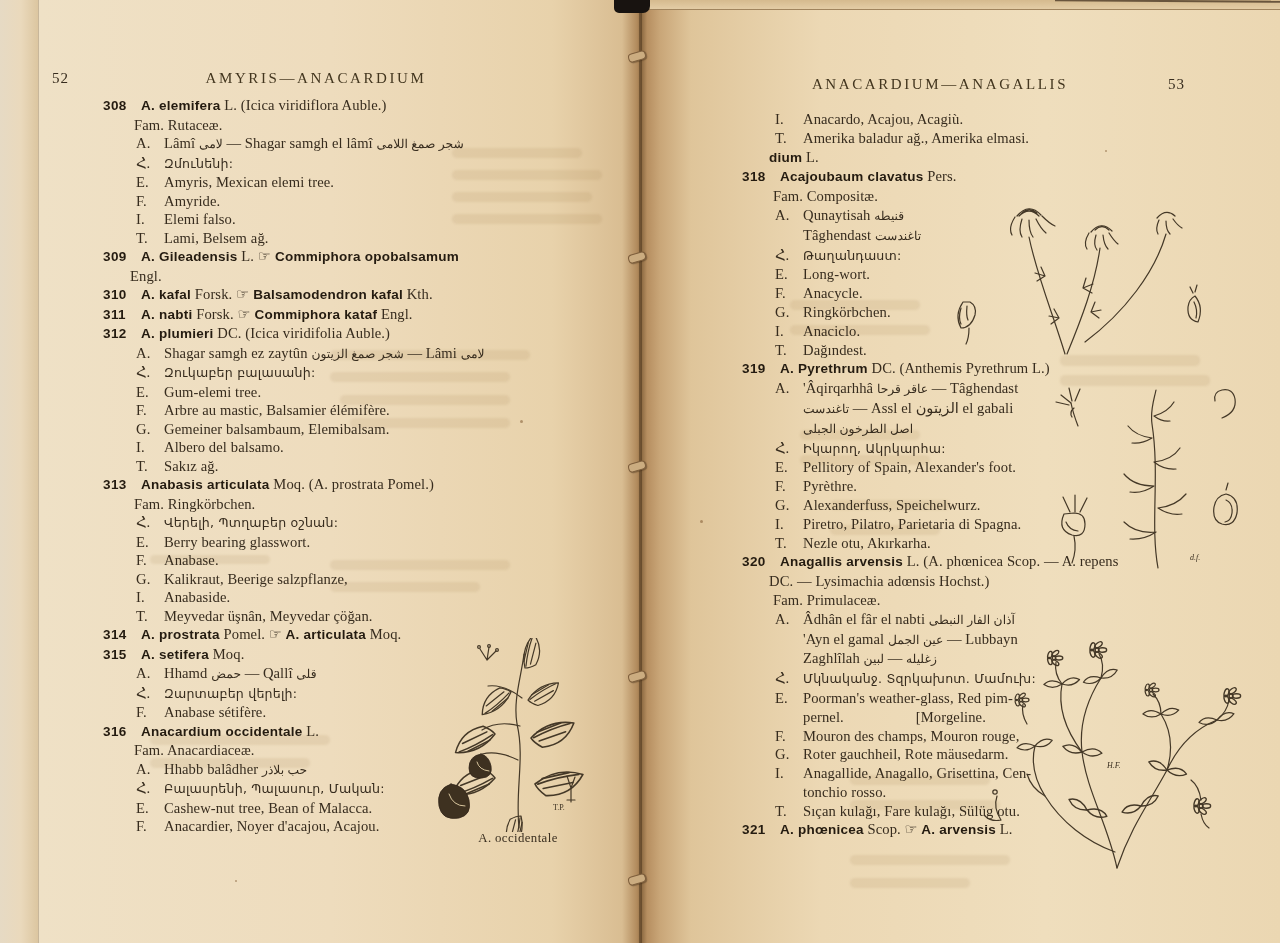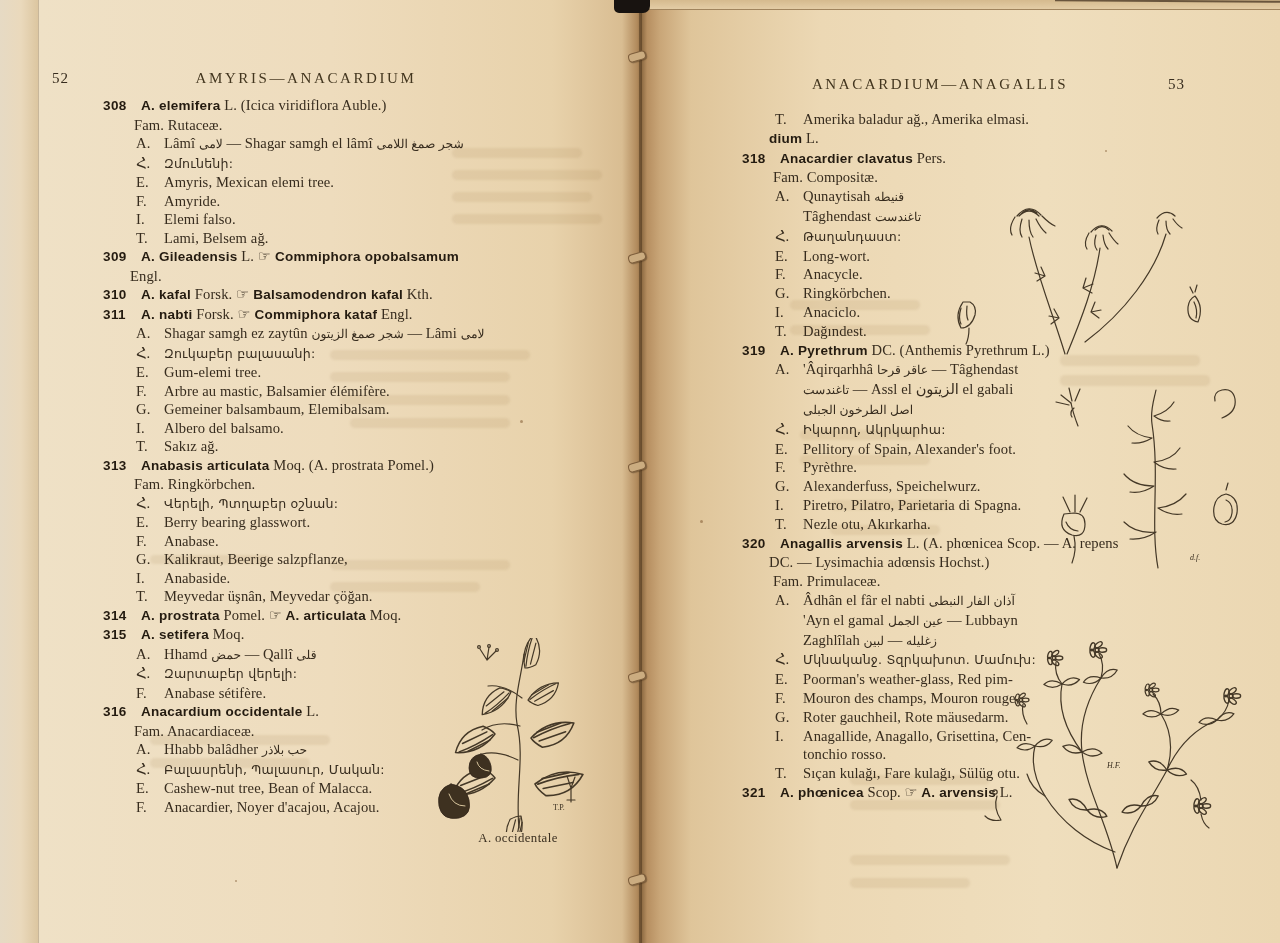--- a/index.html
+++ b/index.html
@@ -105,37 +105,38 @@
       <div class="ghost" style="left: 800px; top: 455px; width: 130px; height: 10px;"></div>
       <div class="ghost" style="left: 830px; top: 500px; width: 120px; height: 10px;"></div>
       <div class="ghost" style="left: 830px; top: 525px; width: 110px; height: 10px;"></div>
       <div class="ghost" style="left: 850px; top: 775px; width: 140px; height: 10px;"></div>
       <div class="ghost" style="left: 850px; top: 800px; width: 150px; height: 10px;"></div>
       <div class="ghost" style="left: 850px; top: 855px; width: 160px; height: 10px;"></div>
       <div class="ghost" style="left: 850px; top: 878px; width: 120px; height: 10px;"></div>
     </div>
 
   <div class="pnum" style="left:52px;top:70px">52</div>
-  <div class="htitle" style="left:106px;top:70px;width:400px">AMYRIS—ANACARDIUM</div>
+  <div class="htitle" style="left:116px;top:70px;width:400px">AMYRIS—ANACARDIUM</div>
   <div class="htitle" style="left:765px;top:76px;width:350px">ANACARDIUM—ANAGALLIS</div>
   <div class="pnum" style="left:1168px;top:76px">53</div>
 
   <div id="leftcol" class="textcol leftcol" style="left:103px;top:96px">
       <div class="tl entry"><span class="n">308</span><span class="b">A. elemifera</span><span> L. (</span><span class="i">Icica viridiflora</span><span> Auble.)</span></div>
       <div class="tl fam"><span>Fam. Rutaceæ.</span></div>
       <div class="tl sub"><span class="lab">A.</span><span class="i">Lâmî </span><span class="ar">لامى</span><span> — </span><span class="i">Shagar samgh el lâmî </span><span class="ar">شجر صمغ اللامى</span></div>
       <div class="tl sub"><span class="lab">Հ.</span><span class="hy">Զմունենի:</span></div>
       <div class="tl sub"><span class="lab">E.</span><span>Amyris, Mexican elemi tree.</span></div>
       <div class="tl sub"><span class="lab">F.</span><span>Amyride.</span></div>
       <div class="tl sub"><span class="lab">I.</span><span>Elemi falso.</span></div>
       <div class="tl sub"><span class="lab">T.</span><span>Lami, Belsem ağ.</span></div>
       <div class="tl entry"><span class="n">309</span><span class="b">A. Gileadensis</span><span> L. </span><span class="man">☞</span><span class="b"> Commiphora opobalsamum</span></div>
       <div class="tl cont"><span>Engl.</span></div>
       <div class="tl entry"><span class="n">310</span><span class="b">A. kafal</span><span> Forsk. </span><span class="man">☞</span><span class="b"> Balsamodendron kafal</span><span> Kth.</span></div>
       <div class="tl entry"><span class="n">311</span><span class="b">A. nabti</span><span> Forsk. </span><span class="man">☞</span><span class="b"> Commiphora kataf</span><span> Engl.</span></div>
+      <div class="tl entry"><span class="n">312</span><span class="b">A. plumieri</span><span> DC. (</span><span class="i">Icica viridifolia</span><span> Auble.)</span></div>
       <div class="tl sub"><span class="lab">A.</span><span class="i">Shagar samgh ez zaytûn </span><span class="ar">شجر صمغ الزيتون</span><span> — </span><span class="i">Lâmi </span><span class="ar">لامى</span></div>
       <div class="tl sub"><span class="lab">Հ.</span><span class="hy">Զուկաբեր բալասանի:</span></div>
       <div class="tl sub"><span class="lab">E.</span><span>Gum-elemi tree.</span></div>
       <div class="tl sub"><span class="lab">F.</span><span>Arbre au mastic, Balsamier élémifère.</span></div>
       <div class="tl sub"><span class="lab">G.</span><span>Gemeiner balsambaum, Elemibalsam.</span></div>
       <div class="tl sub"><span class="lab">I.</span><span>Albero del balsamo.</span></div>
       <div class="tl sub"><span class="lab">T.</span><span>Sakız ağ.</span></div>
       <div class="tl entry"><span class="n">313</span><span class="b">Anabasis articulata</span><span> Moq. (</span><span class="i">A. prostrata</span><span> Pomel.)</span></div>
       <div class="tl fam"><span>Fam. Ringkörbchen.</span></div>
       <div class="tl sub"><span class="lab">Հ.</span><span class="hy">Վերելի, Պտղաբեր օշնան:</span></div>
@@ -150,23 +151,24 @@
       <div class="tl sub"><span class="lab">Հ.</span><span class="hy">Զարտաբեր վերելի:</span></div>
       <div class="tl sub"><span class="lab">F.</span><span>Anabase sétifère.</span></div>
       <div class="tl entry"><span class="n">316</span><span class="b">Anacardium occidentale</span><span> L.</span></div>
       <div class="tl fam"><span>Fam. Anacardiaceæ.</span></div>
       <div class="tl sub"><span class="lab">A.</span><span class="i">Hhabb balâdher </span><span class="ar">حب بلاذر</span></div>
       <div class="tl sub"><span class="lab">Հ.</span><span class="hy">Բալասրենի, Պալասուր, Մական:</span></div>
       <div class="tl sub"><span class="lab">E.</span><span>Cashew-nut tree, Bean of Malacca.</span></div>
       <div class="tl sub"><span class="lab">F.</span><span>Anacardier, Noyer d'acajou, Acajou.</span></div>
     </div>
   <div id="rightcol" class="textcol rightcol" style="left:742px;top:110px">
+      <div class="tl sub"><span class="lab">I.</span><span>Anacardo, Acajou, Acagiù.</span></div>
       <div class="tl sub"><span class="lab">T.</span><span>Amerika baladur ağ., Amerika elmasi.</span></div>
       <div class="tl cont"><span class="b">dium</span><span> L.</span></div>
-      <div class="tl entry"><span class="n">318</span><span class="b">Anacardier clavatus</span><span> Pers.</span></div>
+      <div class="tl entry"><span class="n">318</span><span class="b">Acajoubaum clavatus</span><span> Pers.</span></div>
       <div class="tl fam"><span>Fam. Compositæ.</span></div>
       <div class="tl sub"><span class="lab">A.</span><span class="i">Qunaytisah </span><span class="ar">قنيطه</span></div>
       <div class="tl sub2"><span class="i">Tâghendast </span><span class="ar">تاغندست</span></div>
       <div class="tl sub"><span class="lab">Հ.</span><span class="hy">Թաղանդաստ:</span></div>
       <div class="tl sub"><span class="lab">E.</span><span>Long-wort.</span></div>
       <div class="tl sub"><span class="lab">F.</span><span>Anacycle.</span></div>
       <div class="tl sub"><span class="lab">G.</span><span>Ringkörbchen.</span></div>
       <div class="tl sub"><span class="lab">I.</span><span>Anaciclo.</span></div>
       <div class="tl sub"><span class="lab">T.</span><span>Dağındest.</span></div>
       <div class="tl entry"><span class="n">319</span><span class="b">A. Pyrethrum</span><span> DC. (</span><span class="i">Anthemis Pyrethrum</span><span> L.)</span></div>
@@ -180,20 +182,21 @@
       <div class="tl sub"><span class="lab">I.</span><span>Piretro, Pilatro, Parietaria di Spagna.</span></div>
       <div class="tl sub"><span class="lab">T.</span><span>Nezle otu, Akırkarha.</span></div>
       <div class="tl entry"><span class="n">320</span><span class="b">Anagallis arvensis</span><span> L. (</span><span class="i">A. phœnicea</span><span> Scop. — </span><span class="i">A. repens</span></div>
       <div class="tl cont"><span>DC. — </span><span class="i">Lysimachia adœnsis</span><span> Hochst.)</span></div>
       <div class="tl fam"><span>Fam. Primulaceæ.</span></div>
       <div class="tl sub"><span class="lab">A.</span><span class="i">Âdhân el fâr el nabti </span><span class="ar">آذان الفار النبطى</span></div>
       <div class="tl sub2"><span class="i">'Ayn el gamal </span><span class="ar">عين الجمل</span><span> — </span><span class="i">Lubbayn</span></div>
       <div class="tl sub2"><span class="i">Zaghlîlah </span><span class="ar">زغليله</span><span> — </span><span class="ar">لبين</span></div>
       <div class="tl sub"><span class="lab">Հ.</span><span class="hy">Մկնականջ. Տզրկախոտ. Մամուխ:</span></div>
       <div class="tl sub"><span class="lab">E.</span><span>Poorman's weather-glass, Red pim-</span></div>
+      <div class="tl sub2"><span>pernel.</span><span class="gap">[Morgeline.</span></div>
       <div class="tl sub"><span class="lab">F.</span><span>Mouron des champs, Mouron rouge,</span></div>
       <div class="tl sub"><span class="lab">G.</span><span>Roter gauchheil, Rote mäusedarm.</span></div>
       <div class="tl sub"><span class="lab">I.</span><span>Anagallide, Anagallo, Grisettina, Cen-</span></div>
       <div class="tl sub2"><span>tonchio rosso.</span></div>
       <div class="tl sub"><span class="lab">T.</span><span>Sıçan kulağı, Fare kulağı, Sülüg otu.</span></div>
       <div class="tl entry"><span class="n">321</span><span class="b">A. phœnicea</span><span> Scop. </span><span class="man">☞</span><span class="b"> A. arvensis</span><span> L.</span></div>
     </div>
 
   <div class="illu" style="left:425px;top:638px">
     <svg width="182" height="194" viewBox="0 0 182 194">

